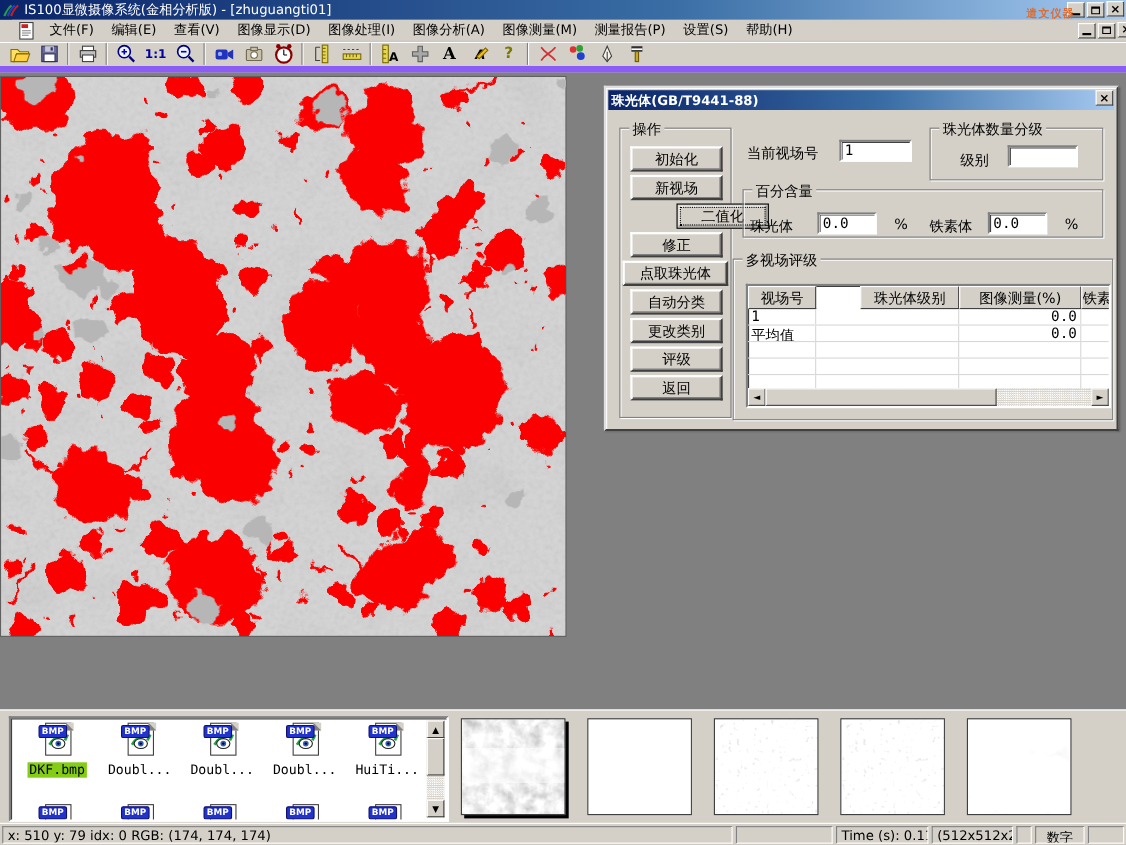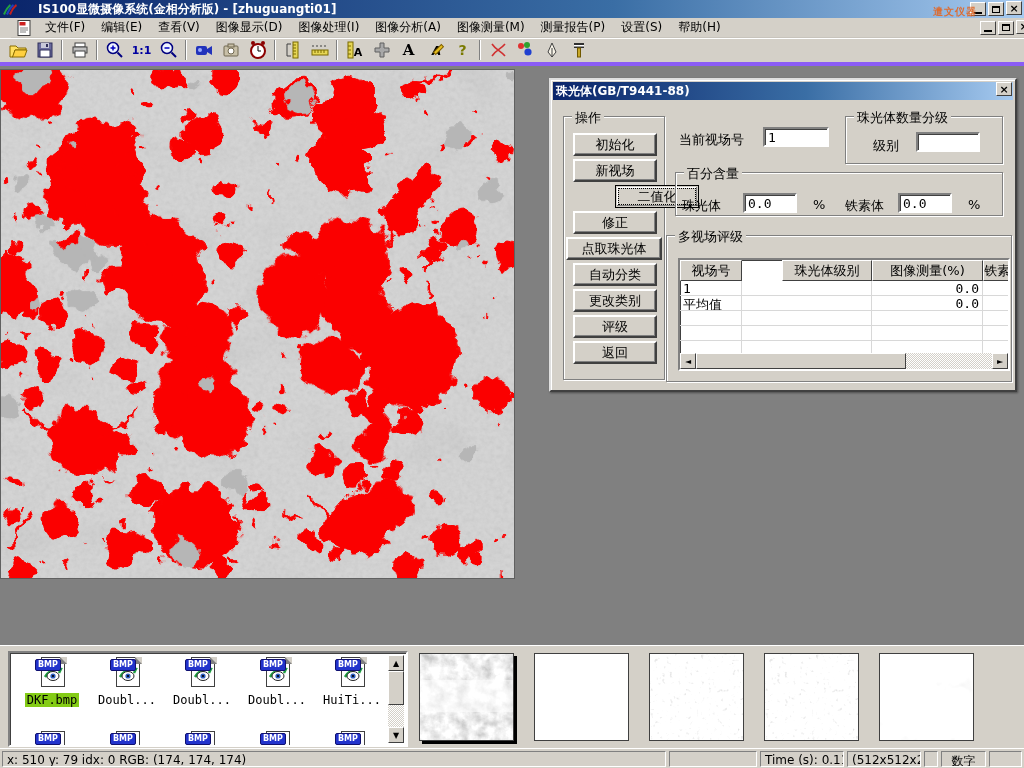--- a/index.html
+++ b/index.html
@@ -6,39 +6,39 @@
   html,body { width:1024px; height:768px; overflow:hidden; }
   body { font-family:"DejaVu Sans", sans-serif; font-size:12px; background:#d4d0c8; position:relative; }
 
   
   .outset { border:1px solid; border-color:#ffffff #404040 #404040 #ffffff; background:#d4d0c8; }
   .etched { border:1px solid #808080; box-shadow: inset 1px 1px 0 #ffffff, 1px 1px 0 #ffffff; }
 
   
   .titlebar { position:absolute; left:0; top:0; width:1024px; height:18px;
     background:linear-gradient(90deg,#0a246a,#3a6ea5 60%,#a6caf0); display:flex; align-items:center; padding:0 2px; }
-  .titlebar .ttl { color:#fff; font-weight:bold; font-size:12px; margin-left:20px; white-space:nowrap; }
+  .titlebar .ttl { color:#fff; font-weight:normal; font-size:12px; margin-left:4px; white-space:nowrap; }
   .winbtns { margin-left:auto; display:flex; gap:2px; }
   .winbtn { width:16px; height:14px; display:flex; align-items:center; justify-content:center; font-size:9px; line-height:1; color:#000; }
   .glyph-min { width:8px; height:2px; background:#000; margin-top:7px; }
   .glyph-restore { width:8px; height:7px; border:1px solid #000; border-top:2px solid #000; background:#d4d0c8; }
   .glyph-x { font-weight:bold; font-size:11px; margin-top:-1px; }
 
   .watermark { position:absolute; left:933px; top:5px; z-index:50; color:rgba(224,104,40,.95);
     font-weight:bold; font-size:10px; letter-spacing:1px; pointer-events:none; }
 
   
   .menubar { position:absolute; left:0; top:18px; width:1024px; height:20px; background:#d4d0c8;
     display:flex; align-items:center; padding-left:4px; border-bottom:1px solid #c8c4bc;margin-left:11px; }
   .menubar .mi { padding:2px 8px; white-space:nowrap; }
   .mdibtns { margin-left:auto; display:flex; gap:2px; margin-right:3px; }
 
   
   .toolbar { position:absolute; left:0; top:38px; width:1024px; height:28px; background:#d4d0c8;
-    display:flex; align-items:center; padding-left:4px; border-bottom:4px solid #8b5cf6; box-shadow:0 1px 0 #ffffff inset; }
+    display:flex; align-items:center; padding-left:4px; border-bottom:6px solid #8b5cf6; box-shadow:0 1px 0 #ffffff inset; }
   .tbtn { width:27px; height:24px; display:flex; align-items:center; justify-content:center; }
   .tsep { width:2px; height:20px; margin:0 3px; border-left:1px solid #808080; border-right:1px solid #ffffff; }
   .tbtn svg { display:block; }
 
   
   .client { position:absolute; left:0; top:66px; width:1024px; height:579px; background:#808080; }
   .micrograph { position:absolute; left:0; top:3px; width:515px; height:510px; border:1px solid #606060; }
 
   
   .dialog { position:absolute; left:549px; top:12px; width:468px; height:314px;

